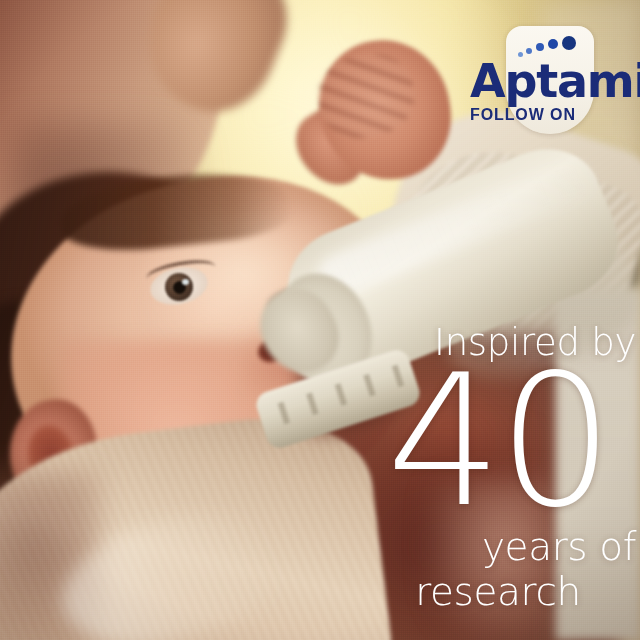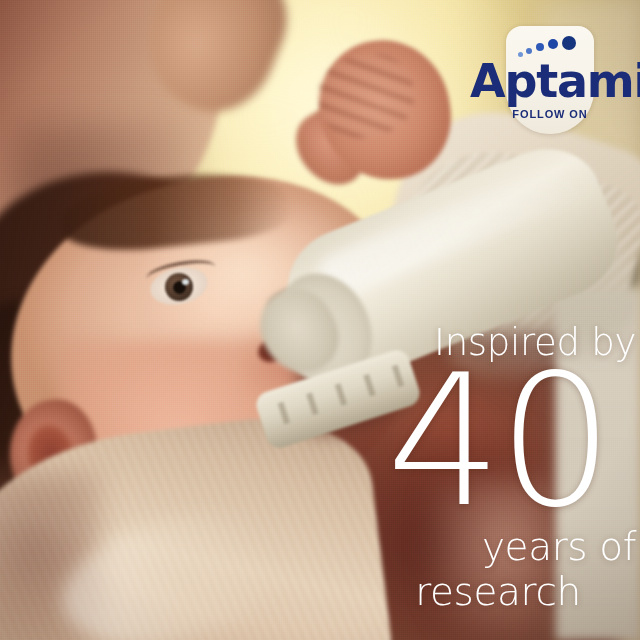--- a/index.html
+++ b/index.html
@@ -415,23 +415,22 @@
     line-height: 1;
     font-weight: 700;
     color: #1b2c78;
     letter-spacing: -1.2px;
     font-family: "DejaVu Sans", sans-serif;
   }
   #logo-sub {
     position: absolute;
     left: 0; top: 86px;
     width: 160px;
-    text-align: center;
     color: #1b2c78;
-    font-size: 11px;
+    font-size: 16px;
     font-weight: 700;
     letter-spacing: 0.9px;
     line-height: 13px;
     font-family: "Liberation Sans", sans-serif;
   }
 
   
   #headline {
     position: absolute;
     left: 360px;

